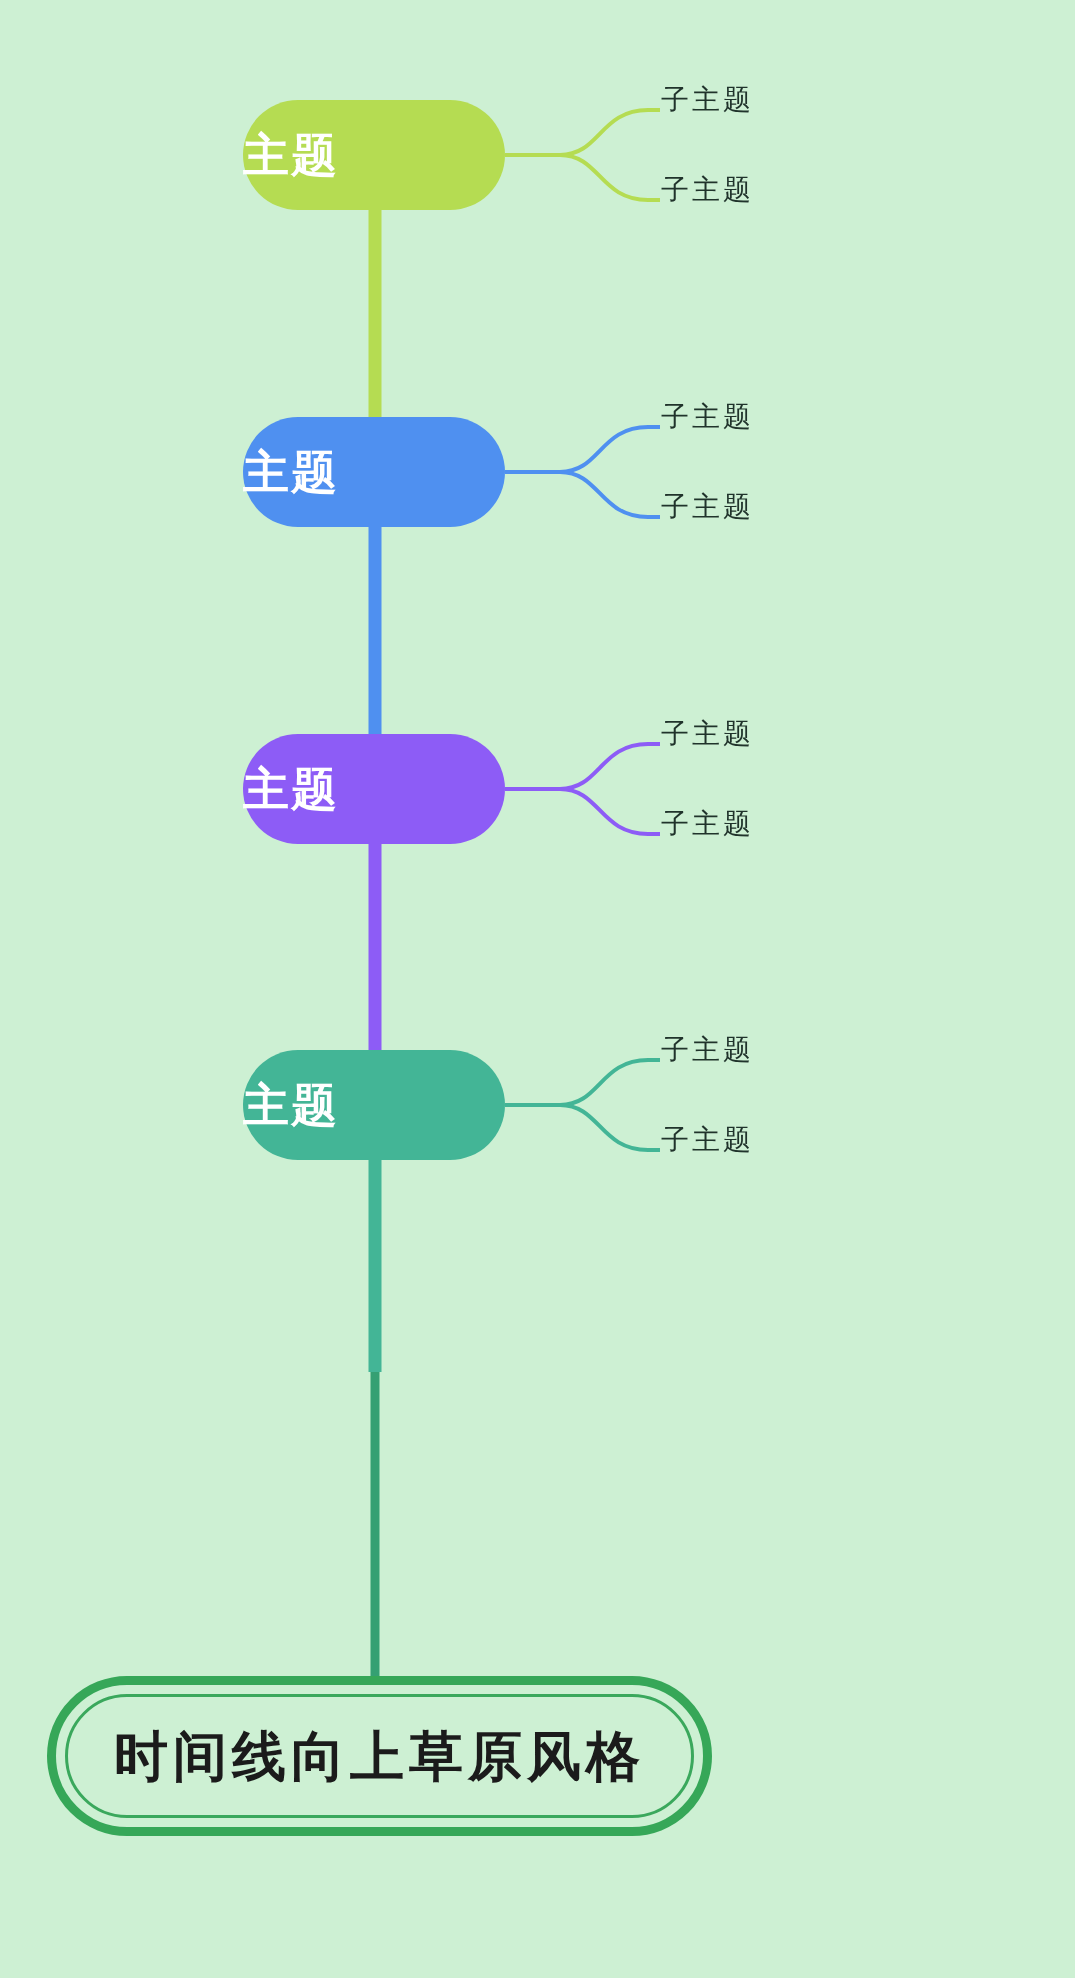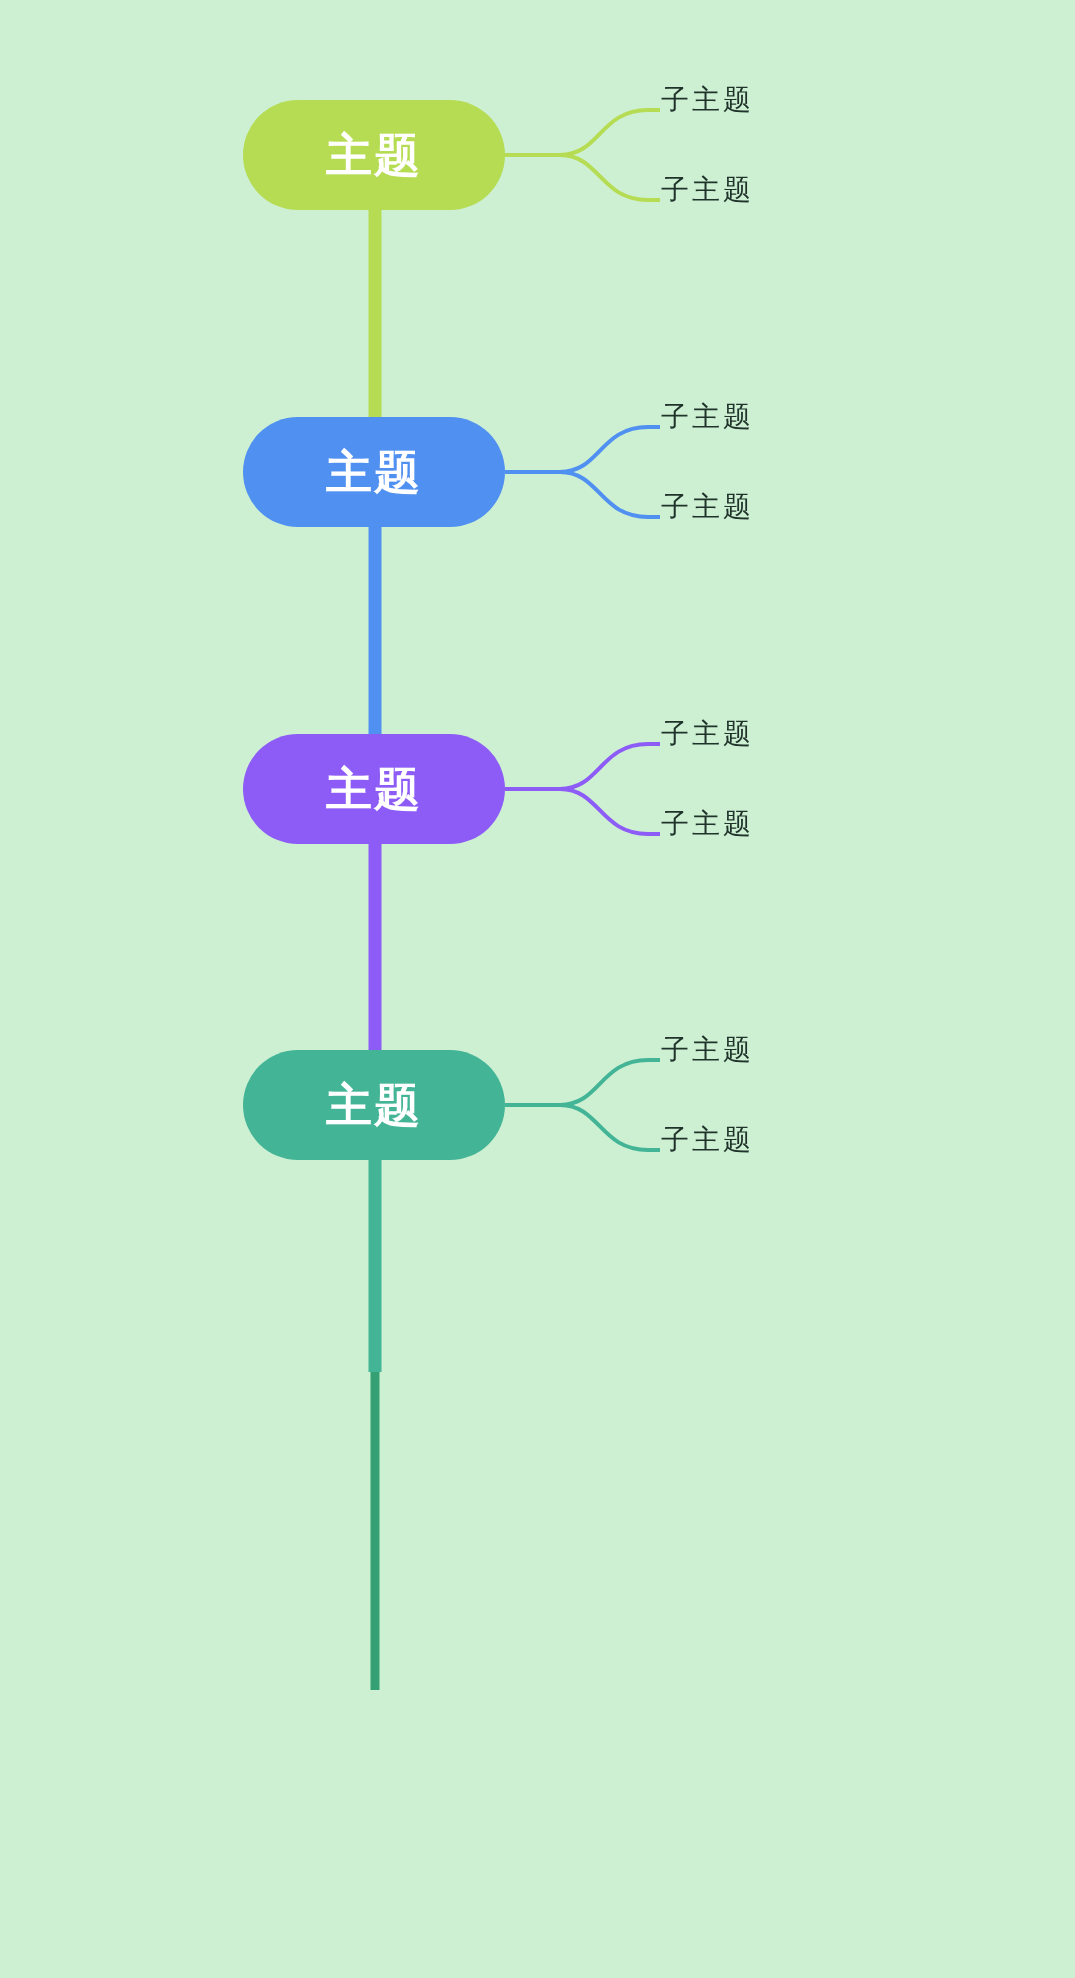--- a/index.html
+++ b/index.html
@@ -24,21 +24,20 @@
     left: 0;
     top: 0;
     width: 1075px;
     height: 1978px;
     pointer-events: none;
   }
   .topic-node {
     position: absolute;
     display: flex;
     align-items: center;
-    justify-content: center;
     border-radius: 74px;
     color: #ffffff;
     font-size: 46px;
     font-weight: 700;
     letter-spacing: 2px;
     line-height: 1;
     z-index: 3;
     box-sizing: border-box;
   }
   .subtopic-label {
@@ -144,14 +143,19 @@
   <div class="topic-node" style="left:243px; top:1050px; width:262px; height:110px; background:#43b596;">
     <span>主题</span>
   </div>
   <div class="subtopic-label" style="left:661px; top:1036px;">
     <span>子主题</span>
   </div>
   <div class="subtopic-label" style="left:661px; top:1126px;">
     <span>子主题</span>
   </div>
 
+  <div id="root-node">
+    <div id="root-inner">
+      <span id="root-title">时间线向上草原风格</span>
+    </div>
+  </div>
 
 </div>
 
 </body></html>

